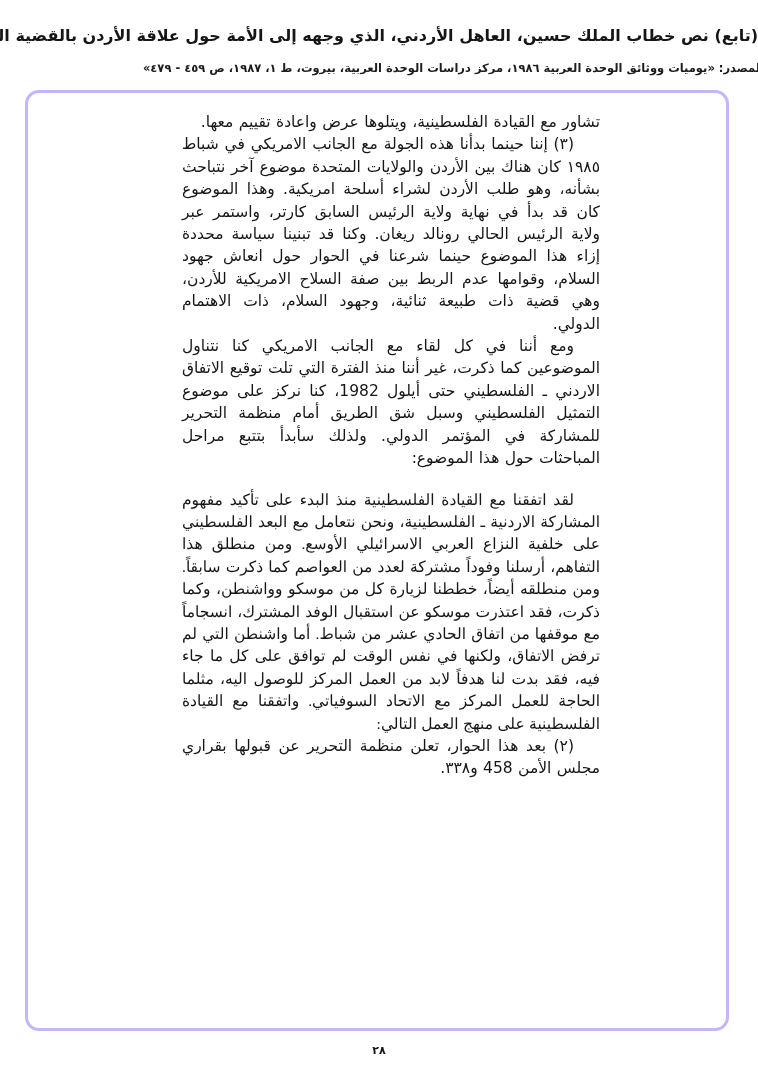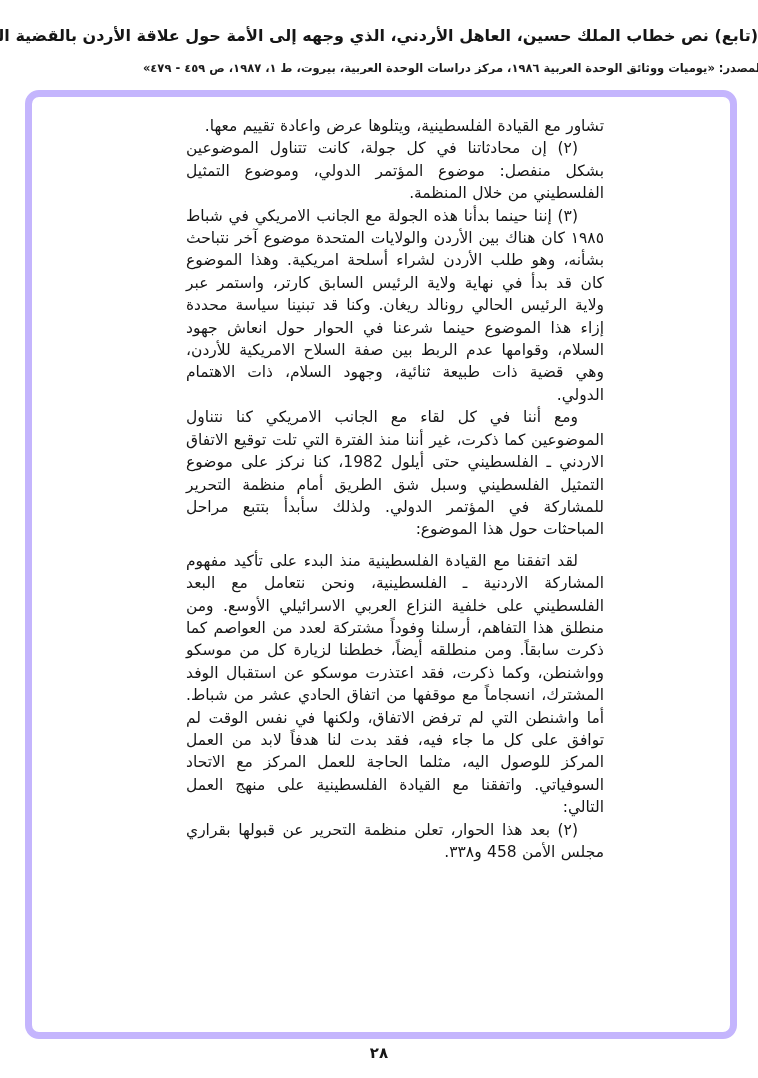--- a/index.html
+++ b/index.html
@@ -37,63 +37,62 @@
     font-weight: bold;
     white-space: nowrap;
     color: #1c1c1c;
   }
   .text-frame {
     position: absolute;
     left: 25px;
     top: 90px;
     width: 698px;
     height: 935px;
-    border: 7px solid #c4b5fd;
+    border: 3px solid #c4b5fd;
     border-radius: 14px;
     overflow: hidden;
   }
   .text-col {
     position: absolute;
     top: 18px;
     right: 126px;
     width: 418px;
   }
   .para {
     margin: 0;
     font-size: 15.5px;
     line-height: 22.4px;
     text-align: justify;
     text-align-last: right;
     word-spacing: 0.5px;
   }
   .para.indent { text-indent: 26px; }
-  .para.gap { margin-top: 9px; }
+  .para.gap { margin-top: 19px; font-family: Liberation Serif, serif; }
   .page-number {
     position: absolute;
     top: 1044px;
     left: 0;
     width: 100%;
     text-align: center;
-    font-size: 15px;
+    font-size: 11px;
     font-weight: bold;
   }
 </style>
 </head>
 <body>
 
 <div class="page">
 
   <div class="doc-title">(تابع) نص خطاب الملك حسين، العاهل الأردني، الذي وجهه إلى الأمة حول علاقة الأردن بالقضية الفلسطينية</div>
 
   <div class="doc-source">المصدر: «يوميات ووثائق الوحدة العربية ١٩٨٦، مركز دراسات الوحدة العربية، بيروت، ط ١، ١٩٨٧، ص ٤٥٩ - ٤٧٩»</div>
 
   <div class="text-frame">
     <div class="text-col">
         <p class="para">تشاور مع القيادة الفلسطينية، ويتلوها عرض واعادة تقييم معها.</p>
-        <p class="para indent">(٢) إن محادثاتنا في كل جولة، كانت تتناول الموضوعين بشكل منفصل: موضوع المؤتمر الدولي، وموضوع التمثيل الفلسطيني من خلال المنظمة.</p>
         <p class="para indent">(٣) إننا حينما بدأنا هذه الجولة مع الجانب الامريكي في شباط ١٩٨٥ كان هناك بين الأردن والولايات المتحدة موضوع آخر نتباحث بشأنه، وهو طلب الأردن لشراء أسلحة امريكية. وهذا الموضوع كان قد بدأ في نهاية ولاية الرئيس السابق كارتر، واستمر عبر ولاية الرئيس الحالي رونالد ريغان. وكنا قد تبنينا سياسة محددة إزاء هذا الموضوع حينما شرعنا في الحوار حول انعاش جهود السلام، وقوامها عدم الربط بين صفة السلاح الامريكية للأردن، وهي قضية ذات طبيعة ثنائية، وجهود السلام، ذات الاهتمام الدولي.</p>
         <p class="para indent">ومع أننا في كل لقاء مع الجانب الامريكي كنا نتناول الموضوعين كما ذكرت، غير أننا منذ الفترة التي تلت توقيع الاتفاق الاردني ـ الفلسطيني حتى أيلول 1982، كنا نركز على موضوع التمثيل الفلسطيني وسبل شق الطريق أمام منظمة التحرير للمشاركة في المؤتمر الدولي. ولذلك سأبدأ بتتبع مراحل المباحثات حول هذا الموضوع:</p>
         <p class="para indent gap">لقد اتفقنا مع القيادة الفلسطينية منذ البدء على تأكيد مفهوم المشاركة الاردنية ـ الفلسطينية، ونحن نتعامل مع البعد الفلسطيني على خلفية النزاع العربي الاسرائيلي الأوسع. ومن منطلق هذا التفاهم، أرسلنا وفوداً مشتركة لعدد من العواصم كما ذكرت سابقاً. ومن منطلقه أيضاً، خططنا لزيارة كل من موسكو وواشنطن، وكما ذكرت، فقد اعتذرت موسكو عن استقبال الوفد المشترك، انسجاماً مع موقفها من اتفاق الحادي عشر من شباط. أما واشنطن التي لم ترفض الاتفاق، ولكنها في نفس الوقت لم توافق على كل ما جاء فيه، فقد بدت لنا هدفاً لابد من العمل المركز للوصول اليه، مثلما الحاجة للعمل المركز مع الاتحاد السوفياتي. واتفقنا مع القيادة الفلسطينية على منهج العمل التالي:</p>
         <p class="para indent">(٢) بعد هذا الحوار، تعلن منظمة التحرير عن قبولها بقراري مجلس الأمن 458 و٣٣٨.</p>
       </div>
   </div>
 
   <div class="page-number">٢٨</div>
 
 </div>

